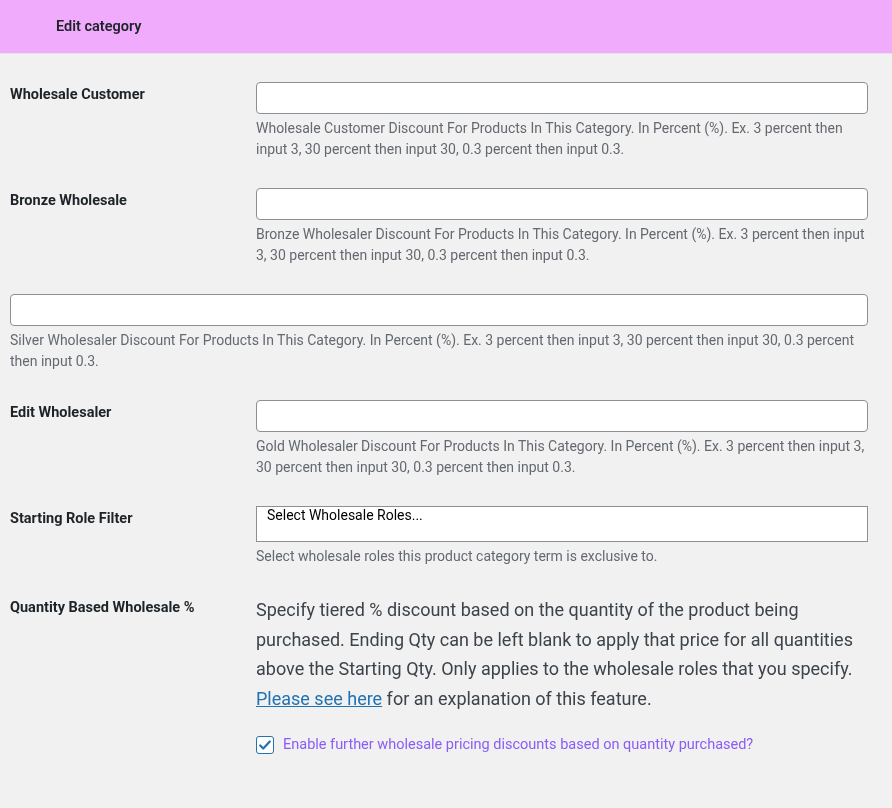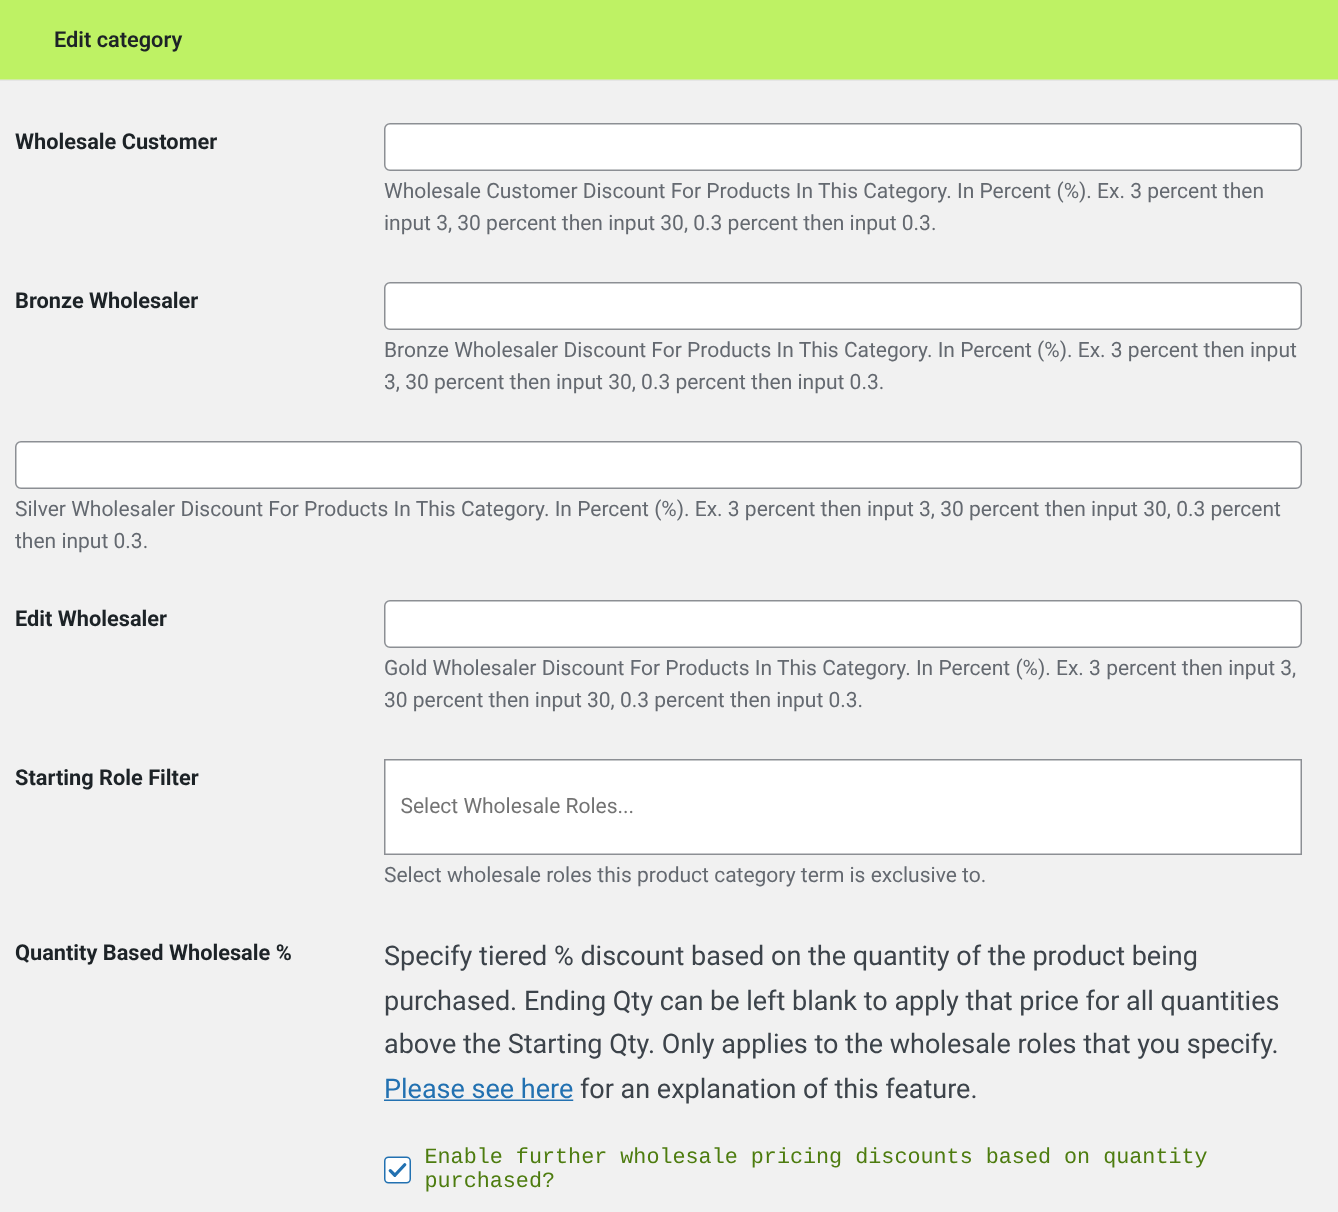--- a/index.html
+++ b/index.html
@@ -7,22 +7,22 @@
       margin: 0;
       padding: 0;
     }
     body {
       font-family: -apple-system, BlinkMacSystemFont, "Segoe UI", Roboto, "Helvetica Neue", Arial, sans-serif;
       background: #f1f1f1;
       color: #23282d;
       width: 892px;
     }
     .header {
-      background: #bef264;
-      padding: 18px 36px;
+      background: #f0abfc;
+      padding: 18px 56px;
       border-bottom: 1px solid #e5e5e5;
     }
     .header-title {
       font-size: 14.5px;
       font-weight: 600;
       color: #1d2327;
     }
     .form-container {
       padding: 0 10px;
     }
@@ -57,23 +57,23 @@
       font-size: 14px;
       color: #646970;
       margin-top: 4px;
       line-height: 1.5;
     }
     .select-box {
       width: 100%;
       min-height: 36px;
       border: 1px solid #8c8f94;
       background: #fff;
-      padding: 23px 10px;
+      padding: 0 10px;
       font-size: 14px;
-      color: #737373;
+      color: #000000;
       cursor: text;
     }
     .description-text {
       font-size: 18px;
       color: #3c434a;
       line-height: 1.65;
     }
     .description-text a {
       color: #2271b1;
       text-decoration: underline;
@@ -95,43 +95,42 @@
       justify-content: center;
       cursor: pointer;
       flex-shrink: 0;
     }
     .checkbox-box svg {
       width: 14px;
       height: 14px;
     }
     .checkbox-label {
       font-size: 14.5px;
-      color: #4d7c0f;
-      font-family: Liberation Mono, monospace;
+      color: #8b5cf6;
     }
   </style>
 </head>
 <body>
 
 <div class="header">
   <div class="header-title">Edit category</div>
 </div>
 
 <div class="form-container">
 
   <div class="form-row">
     <div class="form-label">Wholesale Customer</div>
     <div class="form-control">
       <input type="text" value="" style="">
       <div class="help-text">Wholesale Customer Discount For Products In This Category. In Percent (%). Ex. 3 percent then input 3, 30 percent then input 30, 0.3 percent then input 0.3.</div>
     </div>
   </div>
 
   <div class="form-row">
-    <div class="form-label">Bronze Wholesaler</div>
+    <div class="form-label">Bronze Wholesale</div>
     <div class="form-control">
       <input type="text" value="" style="">
       <div class="help-text">Bronze Wholesaler Discount For Products In This Category. In Percent (%). Ex. 3 percent then input 3, 30 percent then input 30, 0.3 percent then input 0.3.</div>
     </div>
   </div>
 
   <div class="form-row">
     <div class="form-control">
       <input type="text" value="" style="">
       <div class="help-text">Silver Wholesaler Discount For Products In This Category. In Percent (%). Ex. 3 percent then input 3, 30 percent then input 30, 0.3 percent then input 0.3.</div>

